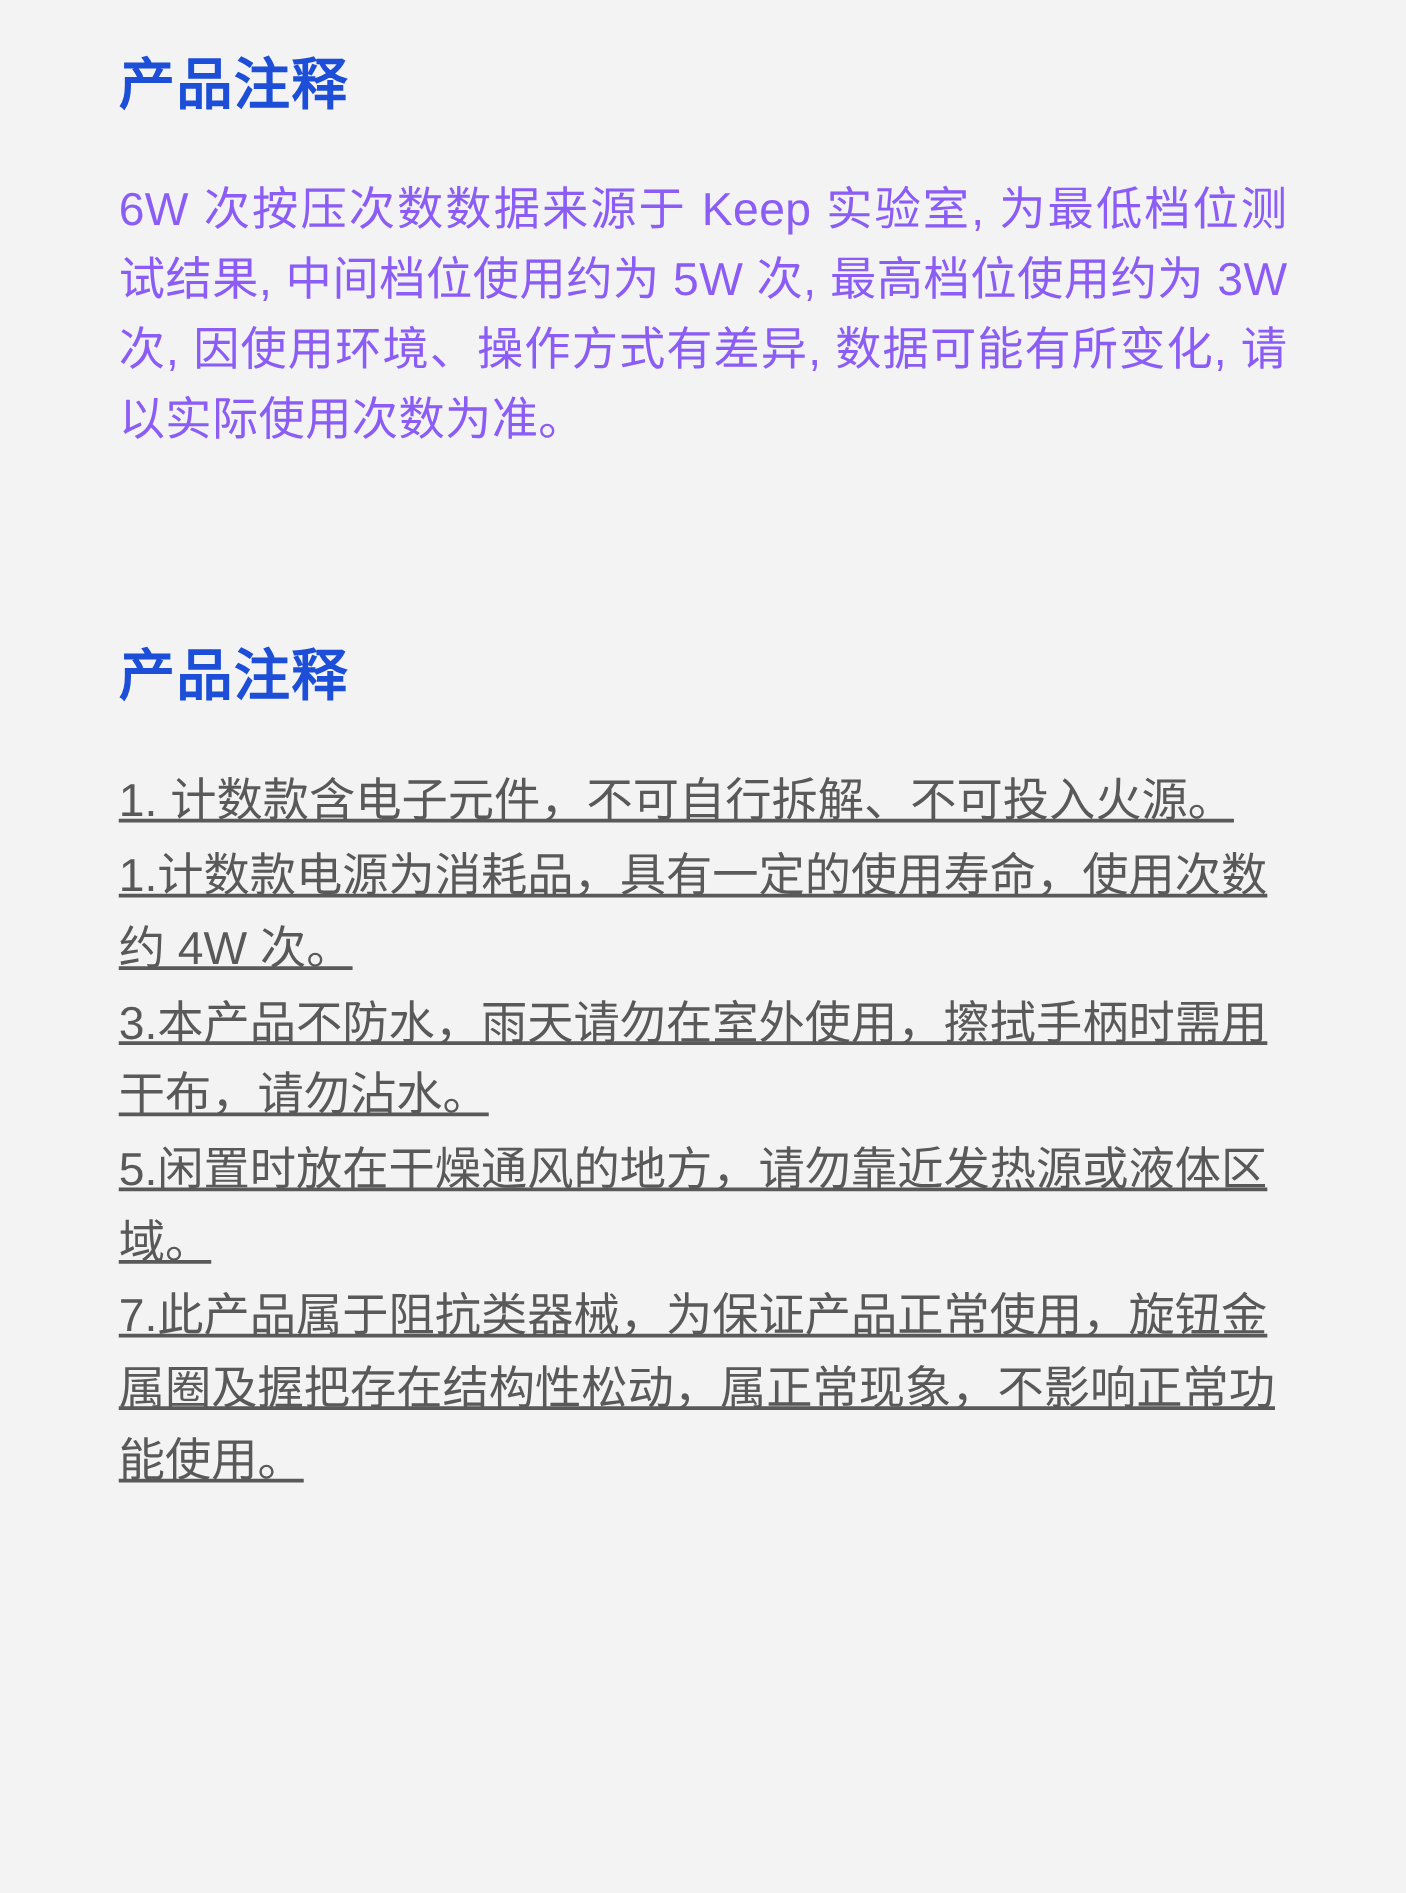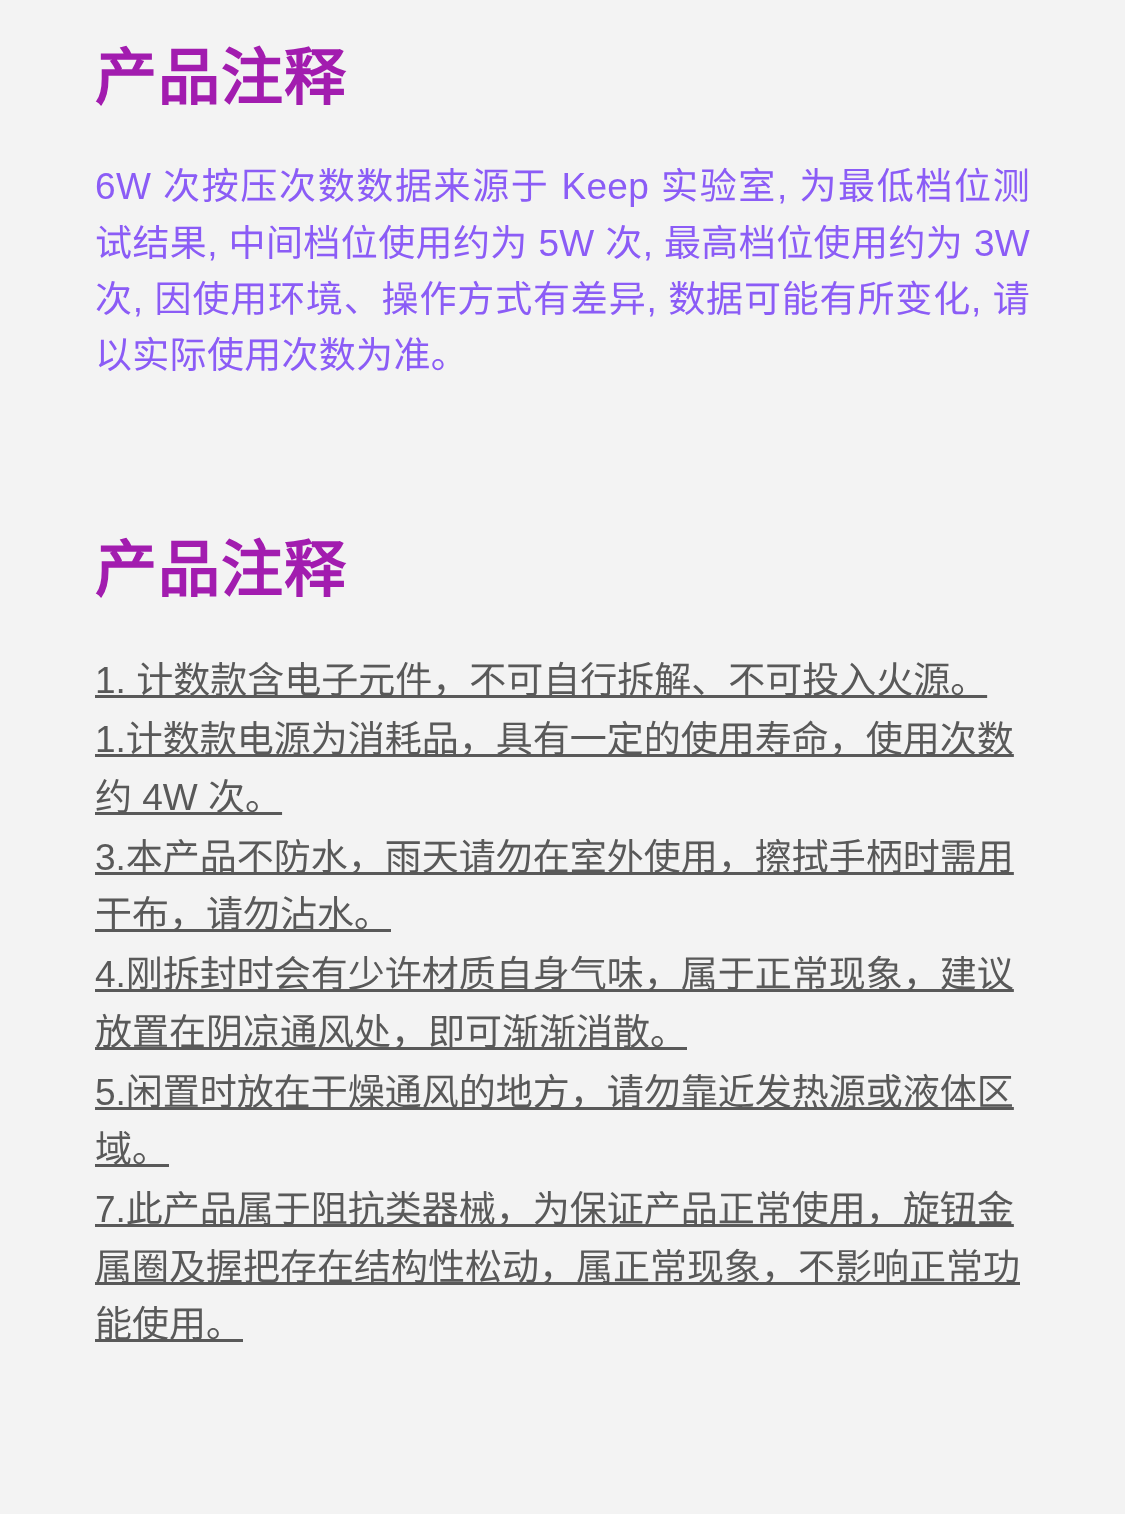--- a/index.html
+++ b/index.html
@@ -18,24 +18,24 @@
     width: 1125px;
     min-height: 1514px;
     box-sizing: border-box;
     padding: 42px 95px 40px 95px;
     background: #f3f3f3;
   }
   .section {
     margin: 0;
   }
   .section-title {
-    font-size: 62px;
+    font-size: 45px;
     line-height: 1.15;
     font-weight: 700;
-    color: #a21caf;
+    color: #1d4ed8;
     letter-spacing: 1px;
     margin: 0 0 46px 0;
   }
   .section-body {
     font-size: 37px;
     line-height: 1.52;
     color: #8b5cf6;
     letter-spacing: 0.3px;
     font-weight: 400;
   }
@@ -71,19 +71,18 @@
   </section>
 
   <div class="gap-between-sections"></div>
 
   <section class="section">
     <h1 class="section-title">产品注释</h1>
     <ul class="list">
       <li class="list-item">1. 计数款含电子元件，不可自行拆解、不可投入火源。</li>
       <li class="list-item">1.计数款电源为消耗品，具有一定的使用寿命，使用次数约 4W 次。</li>
       <li class="list-item">3.本产品不防水，雨天请勿在室外使用，擦拭手柄时需用干布，请勿沾水。</li>
-      <li class="list-item">4.刚拆封时会有少许材质自身气味，属于正常现象，建议放置在阴凉通风处，即可渐渐消散。</li>
       <li class="list-item">5.闲置时放在干燥通风的地方，请勿靠近发热源或液体区域。</li>
       <li class="list-item">7.此产品属于阻抗类器械，为保证产品正常使用，旋钮金属圈及握把存在结构性松动，属正常现象，不影响正常功能使用。</li>
     </ul>
   </section>
 
 </div>
 
 </body></html>

